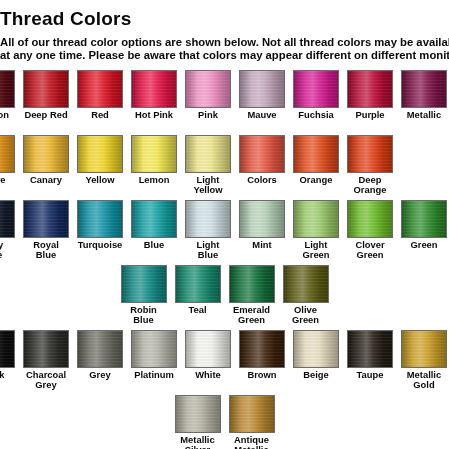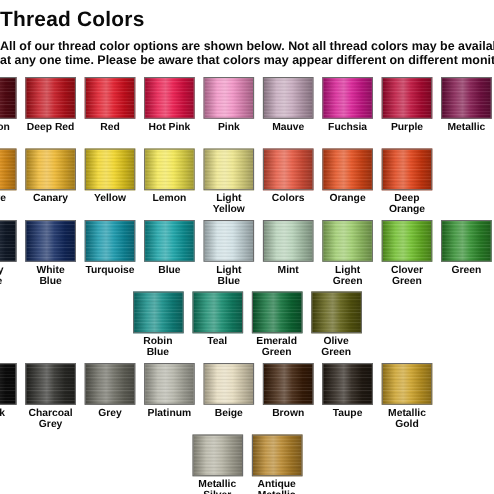--- a/index.html
+++ b/index.html
@@ -220,21 +220,21 @@
           <div class="chip" style="background: rgb(18, 28, 44);">
             <div class="sheen"></div>
           </div>
           <div class="chip-label">Navy
 Blue</div>
         </div>
         <div class="swatch-cell">
           <div class="chip" style="background: rgb(18, 42, 98);">
             <div class="sheen"></div>
           </div>
-          <div class="chip-label">White
+          <div class="chip-label">Royal
 Blue</div>
         </div>
         <div class="swatch-cell">
           <div class="chip" style="background: rgb(14, 148, 168);">
             <div class="sheen"></div>
           </div>
           <div class="chip-label">Turquoise</div>
         </div>
         <div class="swatch-cell">
           <div class="chip" style="background: rgb(16, 160, 164);">
@@ -325,30 +325,36 @@
           </div>
           <div class="chip-label">Grey</div>
         </div>
         <div class="swatch-cell">
           <div class="chip" style="background: rgb(180, 180, 168);">
             <div class="sheen"></div>
           </div>
           <div class="chip-label">Platinum</div>
         </div>
         <div class="swatch-cell">
+          <div class="chip" style="background: rgb(242, 242, 238);">
+            <div class="sheen"></div>
+          </div>
+          <div class="chip-label">White</div>
+        </div>
+        <div class="swatch-cell">
+          <div class="chip" style="background: rgb(60, 30, 8);">
+            <div class="sheen"></div>
+          </div>
+          <div class="chip-label">Brown</div>
+        </div>
+        <div class="swatch-cell">
           <div class="chip" style="background: rgb(230, 220, 190);">
             <div class="sheen"></div>
           </div>
           <div class="chip-label">Beige</div>
-        </div>
-        <div class="swatch-cell">
-          <div class="chip" style="background: rgb(60, 30, 8);">
-            <div class="sheen"></div>
-          </div>
-          <div class="chip-label">Brown</div>
         </div>
         <div class="swatch-cell">
           <div class="chip" style="background: rgb(36, 28, 20);">
             <div class="sheen"></div>
           </div>
           <div class="chip-label">Taupe</div>
         </div>
         <div class="swatch-cell">
           <div class="chip" style="background: rgb(204, 160, 36);">
             <div class="sheen"></div>

